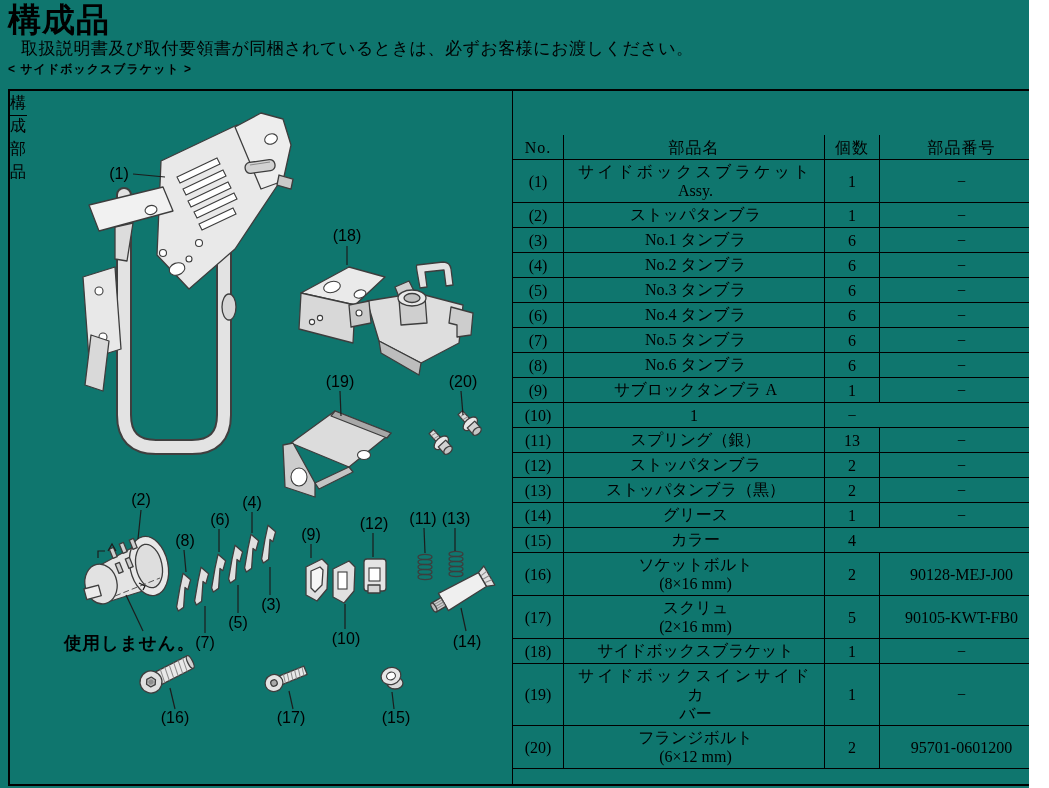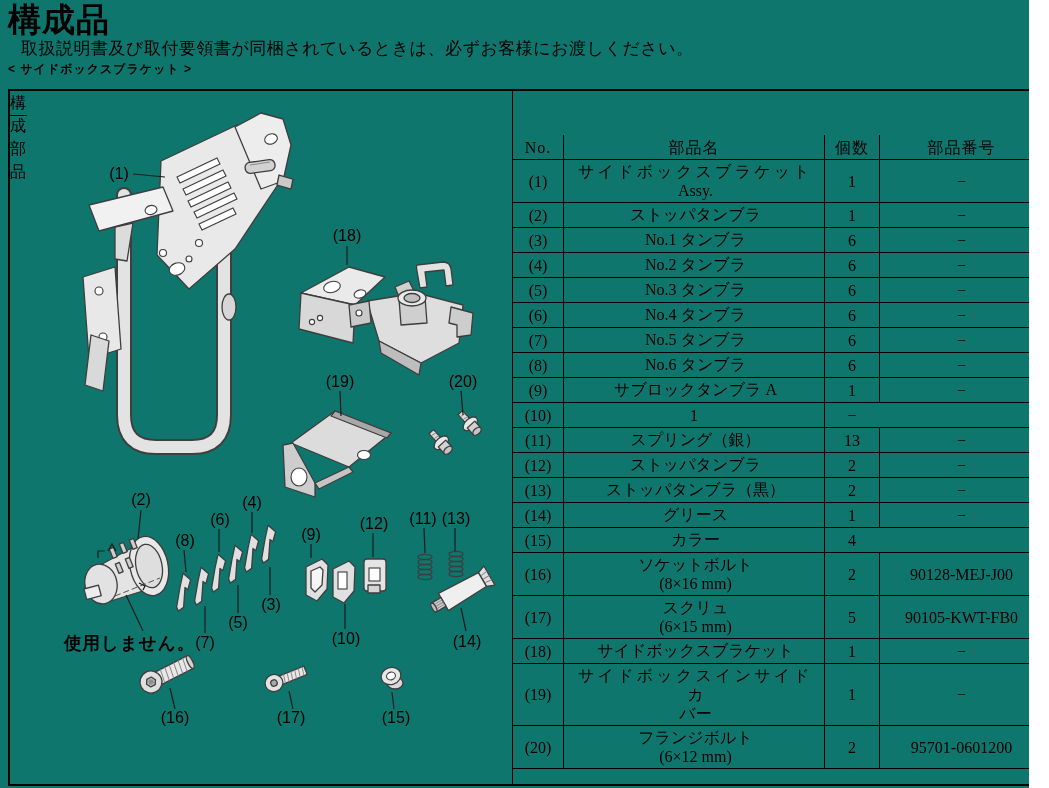--- a/index.html
+++ b/index.html
@@ -409,21 +409,21 @@
           <div class="trow">
             <div class="cell c-no">(16)</div>
             <div class="cell c-name">ソケットボルト
 (8×16 mm)</div>
             <div class="cell c-qty">2</div>
             <div class="cell c-pn">90128-MEJ-J00</div>
           </div>
           <div class="trow">
             <div class="cell c-no">(17)</div>
             <div class="cell c-name">スクリュ
-(6×15 mm)</div>
+(2×16 mm)</div>
             <div class="cell c-qty">5</div>
             <div class="cell c-pn">90105-KWT-FB0</div>
           </div>
           <div class="trow">
             <div class="cell c-no">(18)</div>
             <div class="cell c-name">サイドボックスブラケット</div>
             <div class="cell c-qty">1</div>
             <div class="cell c-pn">−</div>
           </div>
           <div class="trow">

